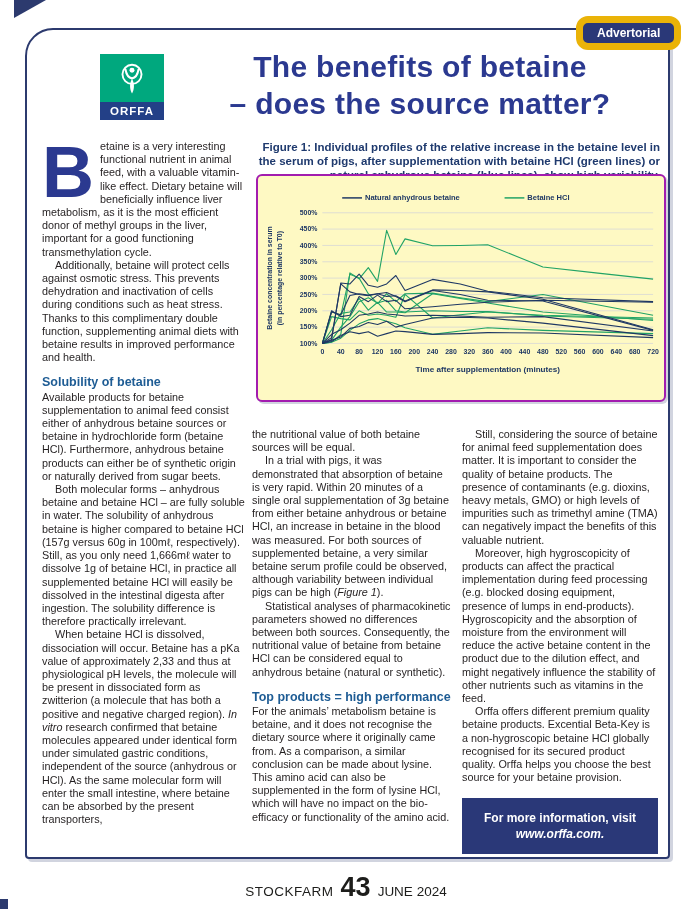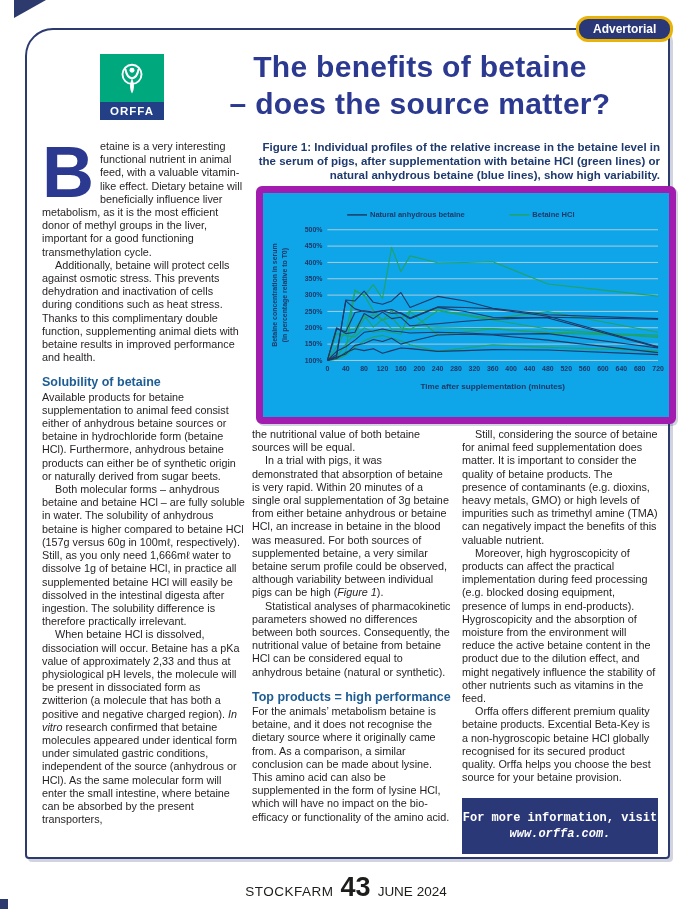--- a/index.html
+++ b/index.html
@@ -10,21 +10,21 @@
   .corner-tl{position:absolute;left:12px;top:0;width:34px;height:18px;}
   .corner-bl{position:absolute;left:0;top:899px;width:8px;height:10px;background:#2c3a6e;}
 
   
   .frame{position:absolute;left:25px;top:28px;width:641px;height:827px;
          border:2px solid #2c3a6e;border-radius:28px 10px 4px 4px;
          box-shadow:3px 3px 0 rgba(44,58,110,0.22);}
 
   
   .badge{position:absolute;left:576px;top:16px;background:#2a3878;color:#fff;
-         border:3px solid #eab308;border-radius:12px;padding:3px 14px;
+         border:7px solid #eab308;border-radius:12px;padding:3px 14px;
          font-size:12px;font-weight:bold;}
 
   
   .logo{position:absolute;left:100px;top:54px;width:84px;height:66px;}
   .logo-green{width:64px;height:48px;background:#00a87e;display:flex;align-items:center;justify-content:center;}
   .logo-navy{width:64px;height:18px;background:#234087;color:#fff;display:flex;align-items:center;justify-content:center;
              font-size:11.5px;font-weight:bold;letter-spacing:1px;}
 
   
   .title{position:absolute;left:185px;top:48px;width:470px;color:#2b3990;
@@ -38,34 +38,34 @@
   .col p{margin:0;}
   .indent{text-indent:13px;}
   .dropcap{float:left;color:#2b3990;font-weight:bold;font-size:72px;line-height:58px;
            margin:3px 6px 0 0;font-family:"Liberation Sans",sans-serif;}
   .sec-head{margin:12px 0 1px 0 !important;color:#1e5c94;font-size:12.5px;font-weight:bold;}
   .ital{font-style:italic;}
 
   
   .fig-caption{position:absolute;left:252px;top:140px;width:408px;color:#1f3a6e;
                font-size:11.5px;font-weight:bold;line-height:14px;text-align:right;}
-  .chart-box{position:absolute;left:256px;top:186px;width:406px;height:224px;
-             border:7px solid #a21caf;border-radius:6px;
-             box-shadow:2px 2px 0 rgba(44,58,110,0.22);background:#0ea5e9;
+  .chart-box{position:absolute;left:256px;top:174px;width:406px;height:224px;
+             border:2px solid #a21caf;border-radius:6px;
+             box-shadow:2px 2px 0 rgba(44,58,110,0.22);background:#fef9c3;
              display:flex;align-items:center;justify-content:center;}
   .chart-box svg{display:block;}
   .ytick,.xtick{font-family:"Liberation Sans",sans-serif;font-size:7px;font-weight:bold;fill:#1f3864;}
   .legend-t{font-family:"Liberation Sans",sans-serif;font-size:7.6px;font-weight:bold;fill:#1f3864;}
   .axis-l{font-family:"Liberation Sans",sans-serif;font-size:8.2px;font-weight:bold;fill:#1f3864;}
   .ylab{font-family:"Liberation Sans",sans-serif;font-size:7px;font-weight:bold;fill:#1f3864;}
 
   
   .infobox{margin-top:14px;background:#2a3878;color:#fff;width:100%;height:56px;
            display:flex;flex-direction:column;align-items:center;justify-content:center;
-           font-size:12px;font-weight:bold;line-height:16px;cursor:pointer;font-family:Liberation Mono, monospace;}
+           font-size:12px;font-weight:bold;line-height:16px;cursor:pointer;}
 
   
   .footer{position:absolute;left:0;top:872px;width:692px;display:flex;
           align-items:baseline;justify-content:center;gap:7px;color:#1d1d1b;}
   .footer .mag{font-size:13.5px;letter-spacing:0.5px;}
   .footer .pg{font-size:27px;font-weight:bold;}
   .footer .iss{font-size:13.5px;}
 </style>
 </head>
 <body>

